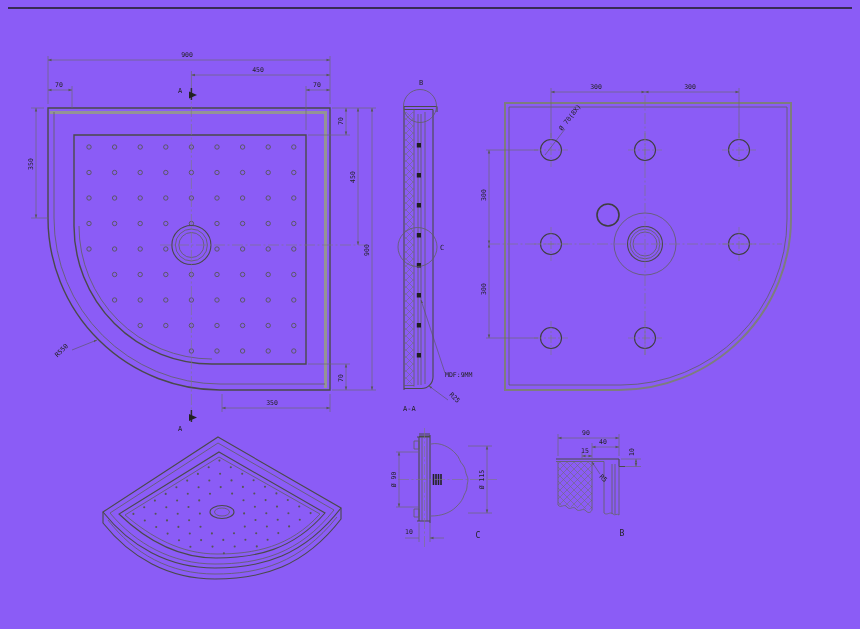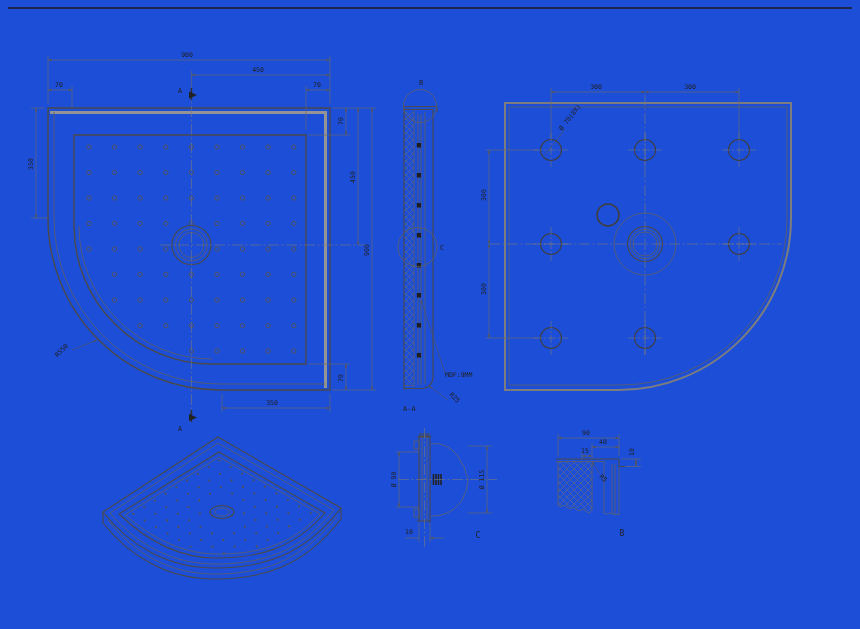--- a/index.html
+++ b/index.html
@@ -1,16 +1,16 @@
 <!DOCTYPE html>
 <html><head>
 <meta charset="utf-8">
 <style>
   html,body{margin:0;padding:0;background:#fff;}
-  #stage{position:relative;width:860px;height:629px;background:#1d4ed8;overflow:hidden;}
+  #stage{position:relative;width:860px;height:629px;background:#8b5cf6;overflow:hidden;}
   svg{display:block;}
   text{font-family:"DejaVu Sans Mono","Liberation Mono",monospace;fill:#222;}
   text.d{font-size:6.5px;}
   text.lab{font-size:8px;}
   text.sec{font-size:7px;}
   .ol{stroke:#4a4a4a;fill:none;stroke-width:1.4;}
   .ol1{stroke:#4a4a4a;fill:none;stroke-width:1.1;}
   .ol2{stroke:#5f5f5f;fill:none;stroke-width:0.8;}
   .thick{stroke:#949494;fill:none;stroke-width:3;}
   .dim{stroke:#6a6a6a;fill:none;stroke-width:0.65;}

